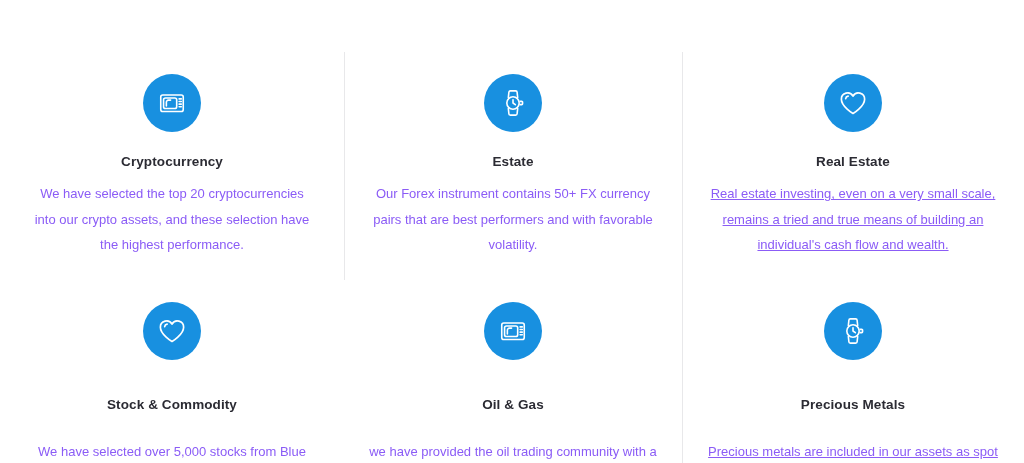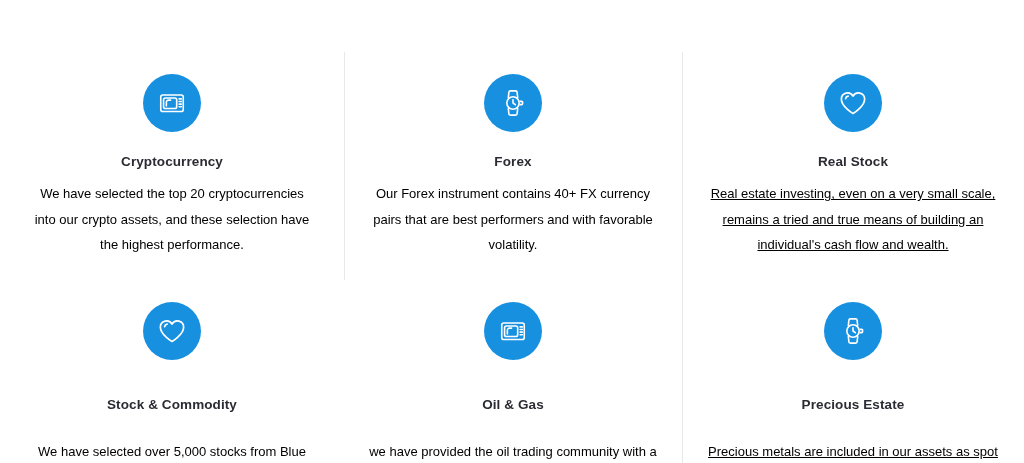--- a/index.html
+++ b/index.html
@@ -75,21 +75,21 @@
     color: #2b2b33;
     letter-spacing: 0.1px;
     line-height: 1.2;
   }
 
   
   .card-desc {
     margin-top: 11px;
     font-size: 13px;
     line-height: 1.95;
-    color: #000000;
+    color: #8b5cf6;
     max-width: 290px;
     font-weight: normal;
   }
   .card.col1 .card-desc { max-width: 285px; }
   .card.col2 .card-desc { max-width: 292px; }
   .card.col3 .card-desc { max-width: 292px; text-decoration: underline; }
 </style>
 </head>
 <body>
 
@@ -116,32 +116,32 @@
     <div class="card col2 row1">
       <div class="icon-badge">
         <svg width="30" height="30" viewBox="0 0 32 32" fill="none" stroke="#ffffff" stroke-width="1.7" stroke-linecap="round" stroke-linejoin="round">
           <circle cx="16" cy="16" r="6.6"></circle>
           <path d="M11 10.2 L11.6 4.6 a1.6 1.6 0 0 1 1.6 -1.5 h5.6 a1.6 1.6 0 0 1 1.6 1.5 l0.6 5.6"></path>
           <path d="M11 21.8 L11.6 27.4 a1.6 1.6 0 0 0 1.6 1.5 h5.6 a1.6 1.6 0 0 0 1.6 -1.5 l0.6 -5.6"></path>
           <path d="M16 12.6 v3.4 l2.5 1.8"></path>
           <path d="M23.6 14.3 h1.7 a0.9 0.9 0 0 1 0.9 0.9 v1.6 a0.9 0.9 0 0 1 -0.9 0.9 h-1.7"></path>
         </svg>
       </div>
-      <div class="card-title">Forex</div>
-      <div class="card-desc">Our Forex instrument contains 40+ FX currency pairs that are best performers and with favorable volatility.</div>
+      <div class="card-title">Estate</div>
+      <div class="card-desc">Our Forex instrument contains 50+ FX currency pairs that are best performers and with favorable volatility.</div>
     </div>
 
     <div class="card col3 row1">
       <div class="icon-badge">
         <svg width="30" height="30" viewBox="0 0 32 32" fill="none" stroke="#ffffff" stroke-width="1.8" stroke-linecap="round" stroke-linejoin="round">
           <path d="M16 27.2 C 16 27.2 3.6 19.6 3.6 11.9 a6.6 6.6 0 0 1 12.4 -3.2 a6.6 6.6 0 0 1 12.4 3.2 C 28.4 19.6 16 27.2 16 27.2 Z"></path>
           <path d="M8.2 11.4 a3.1 3.1 0 0 1 2.6 -2.7"></path>
         </svg>
       </div>
-      <div class="card-title">Real Stock</div>
+      <div class="card-title">Real Estate</div>
       <div class="card-desc">Real estate investing, even on a very small scale, remains a tried and true means of building an individual's cash flow and wealth.</div>
     </div>
 
     <div class="card col1 row2">
       <div class="icon-badge">
         <svg width="30" height="30" viewBox="0 0 32 32" fill="none" stroke="#ffffff" stroke-width="1.8" stroke-linecap="round" stroke-linejoin="round">
           <path d="M16 27.2 C 16 27.2 3.6 19.6 3.6 11.9 a6.6 6.6 0 0 1 12.4 -3.2 a6.6 6.6 0 0 1 12.4 3.2 C 28.4 19.6 16 27.2 16 27.2 Z"></path>
           <path d="M8.2 11.4 a3.1 3.1 0 0 1 2.6 -2.7"></path>
         </svg>
       </div>
@@ -165,18 +165,18 @@
     <div class="card col3 row2">
       <div class="icon-badge">
         <svg width="30" height="30" viewBox="0 0 32 32" fill="none" stroke="#ffffff" stroke-width="1.7" stroke-linecap="round" stroke-linejoin="round">
           <circle cx="16" cy="16" r="6.6"></circle>
           <path d="M11 10.2 L11.6 4.6 a1.6 1.6 0 0 1 1.6 -1.5 h5.6 a1.6 1.6 0 0 1 1.6 1.5 l0.6 5.6"></path>
           <path d="M11 21.8 L11.6 27.4 a1.6 1.6 0 0 0 1.6 1.5 h5.6 a1.6 1.6 0 0 0 1.6 -1.5 l0.6 -5.6"></path>
           <path d="M16 12.6 v3.4 l2.5 1.8"></path>
           <path d="M23.6 14.3 h1.7 a0.9 0.9 0 0 1 0.9 0.9 v1.6 a0.9 0.9 0 0 1 -0.9 0.9 h-1.7"></path>
         </svg>
       </div>
-      <div class="card-title">Precious Estate</div>
+      <div class="card-title">Precious Metals</div>
       <div class="card-desc">Precious metals are included in our assets as spot traded commodities, via multiple instruments, with over 18 forex crosses.</div>
     </div>
 
   </div>
 </div>
 
 </body></html>

